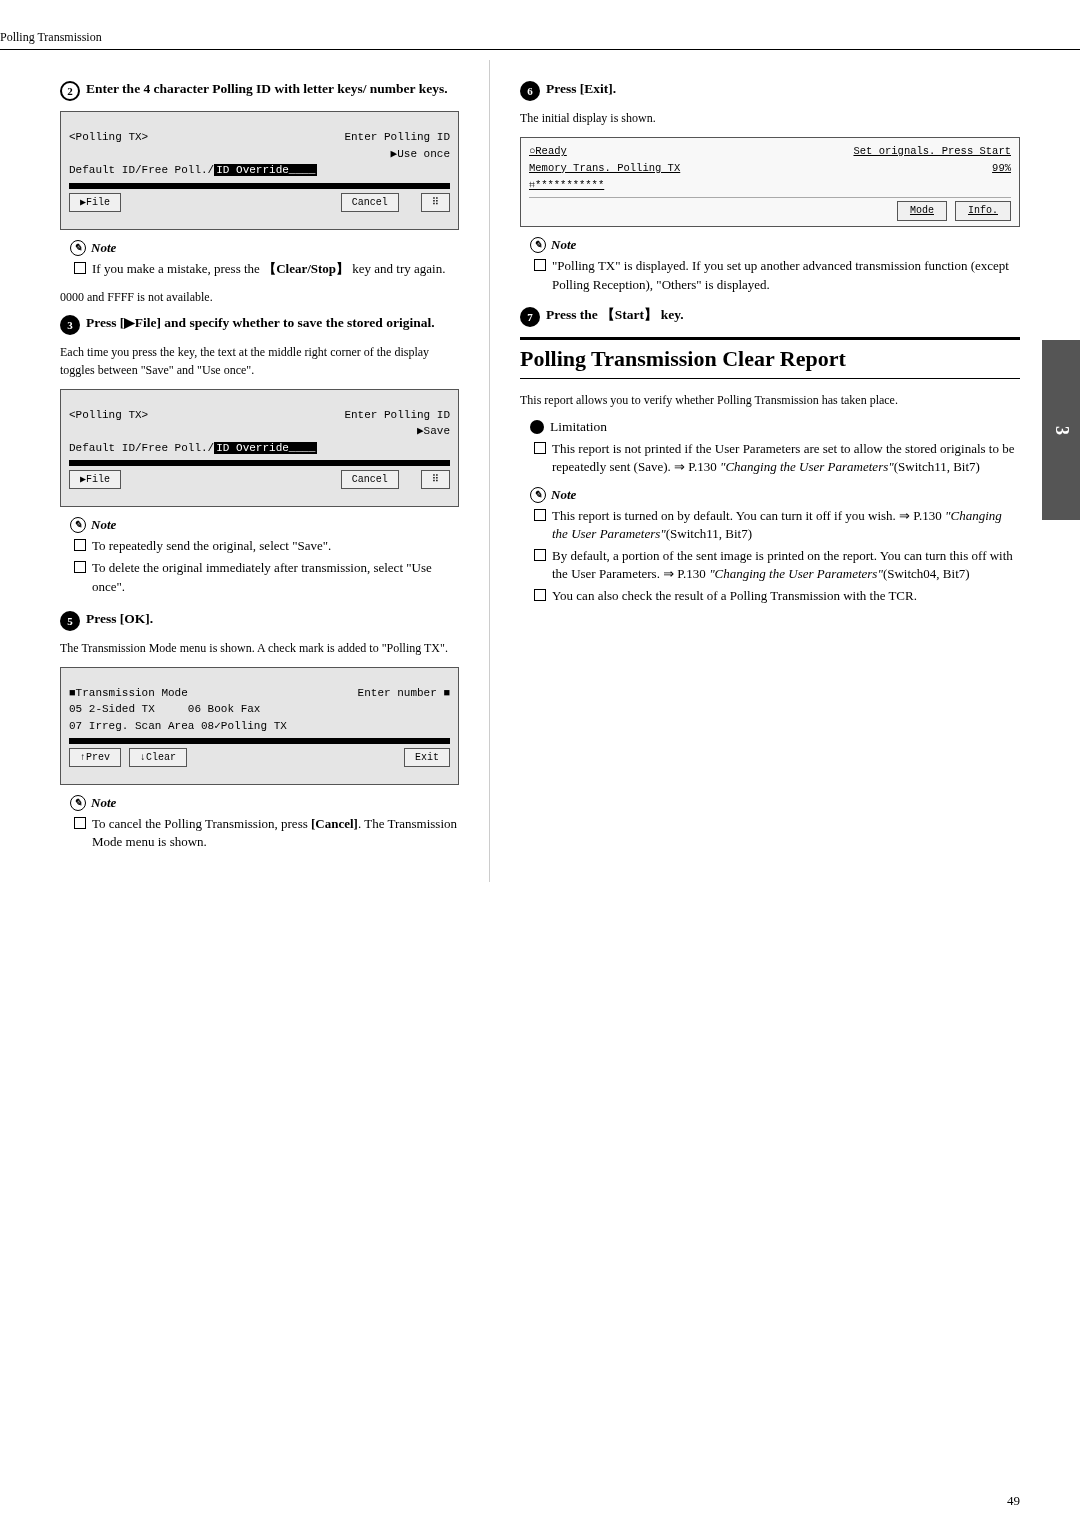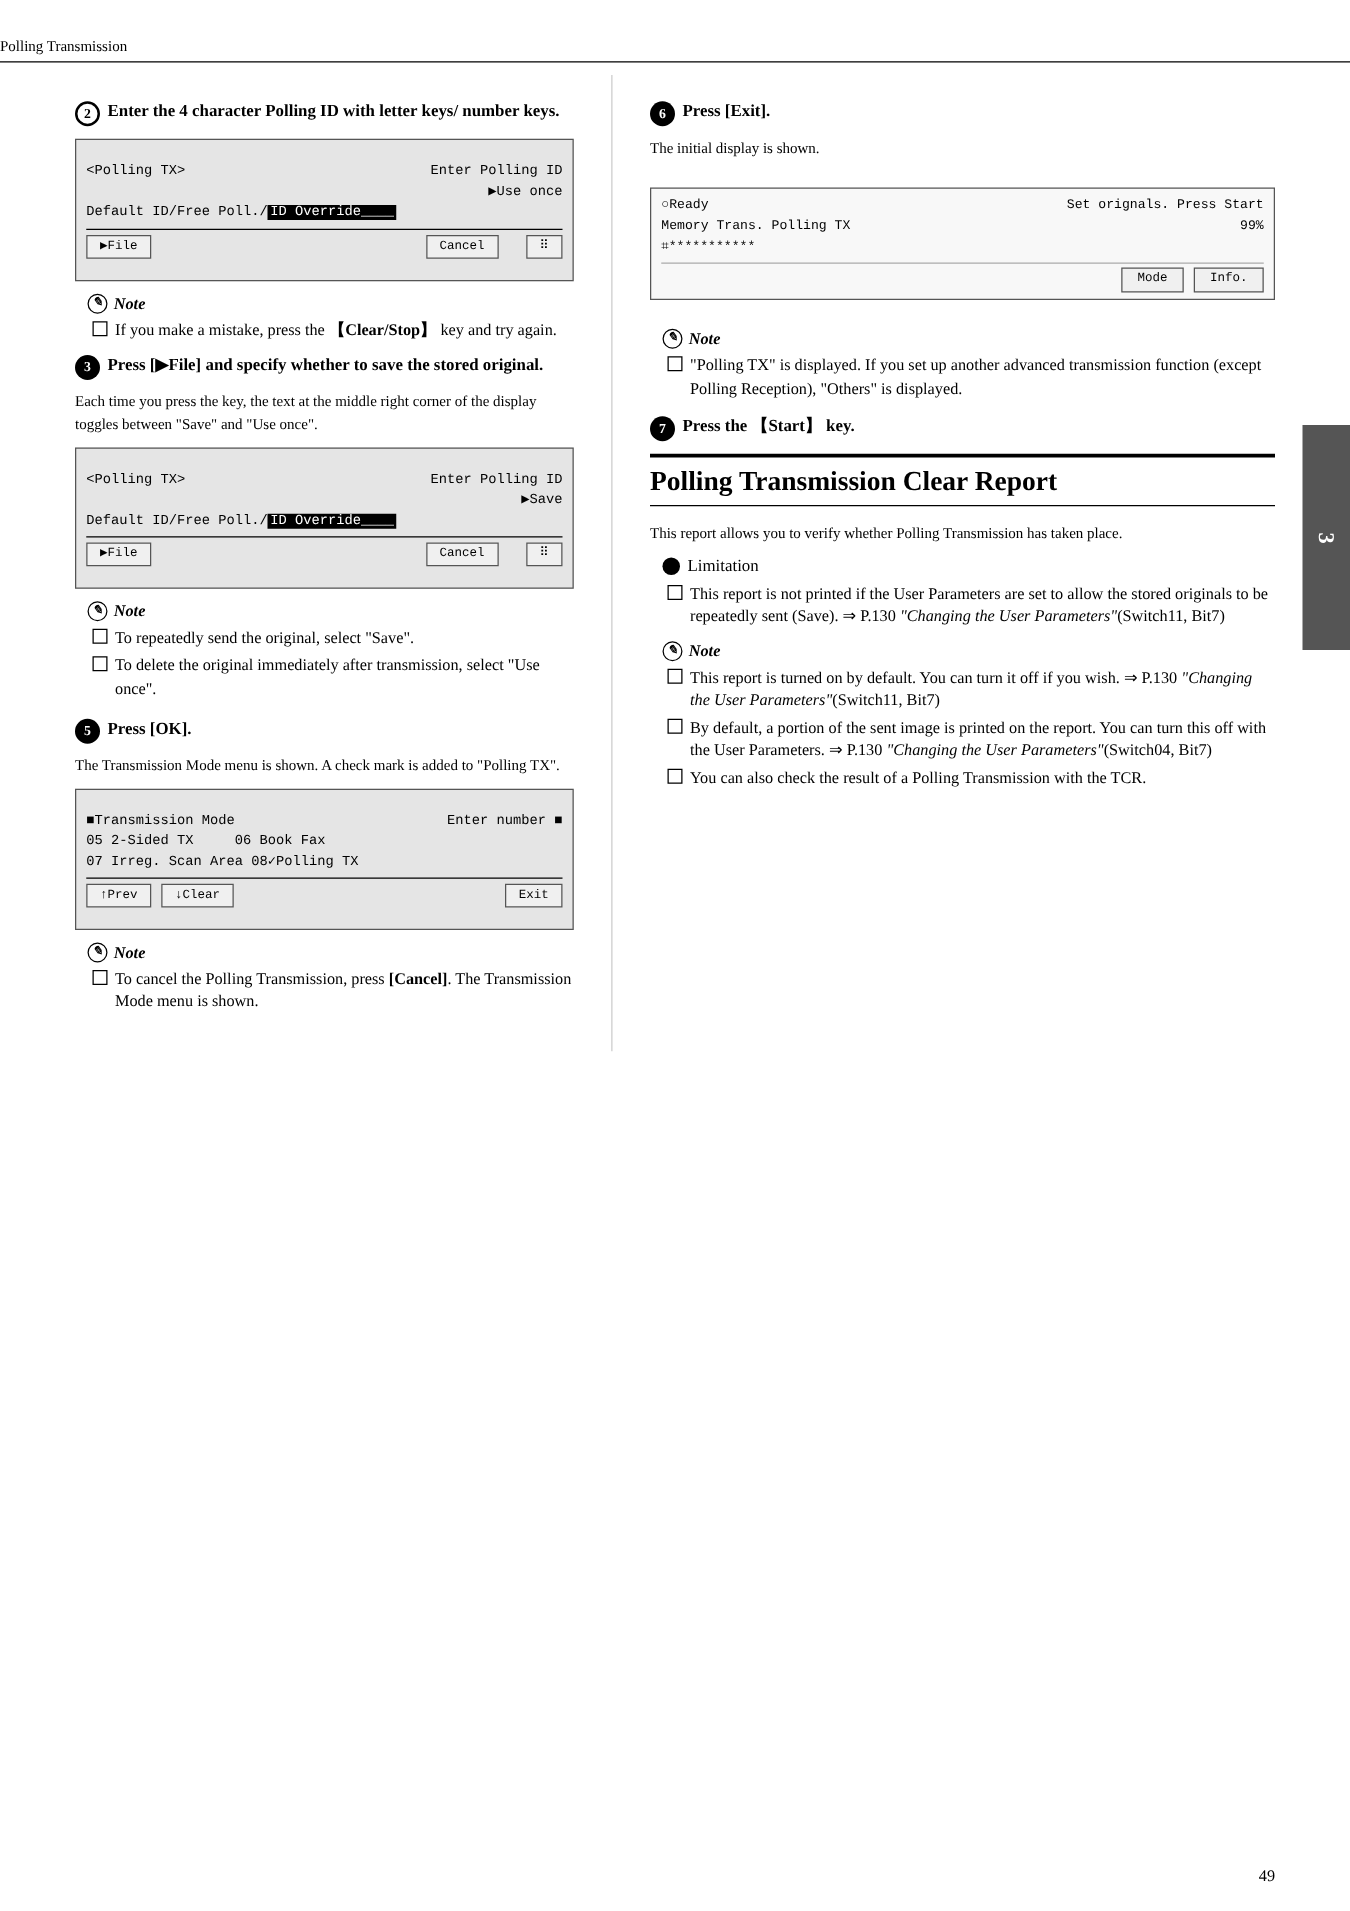--- a/index.html
+++ b/index.html
@@ -159,21 +159,21 @@
     .machine-screen .screen-row {
       display: flex;
       justify-content: space-between;
     }
 
     .machine-screen .screen-buttons {
       display: flex;
       gap: 8px;
       margin-top: 4px;
       padding-top: 4px;
-      border-top: 1px solid #000000;
+      border-top: 6px solid #000000;
     }
 
     .screen-btn {
       border: 1px solid #555;
       padding: 1px 10px;
       font-size: 10px;
       font-family: 'Courier New', Courier, monospace;
       background: #f0f0f0;
     }
 
@@ -249,23 +249,24 @@
       font-size: 13px;
     }
 
     .inline-bold { font-weight: bold; }
 
     .right-screen {
       border: 1.5px solid #555;
       font-family: 'Courier New', Courier, monospace;
       font-size: 10.5px;
       padding: 5px 8px;
-      margin: 23px 0;
+      margin: 10px 0;
       background: #f8f8f8;
       line-height: 1.6;
+      text-decoration: underline;
     }
 
     .right-screen .r-row {
       display: flex;
       justify-content: space-between;
     }
 
     .right-screen .r-buttons {
       display: flex;
       gap: 8px;
@@ -332,20 +333,21 @@
       <div class="note-section">
         <div class="note-title">
           <span class="note-icon">✎</span>
           <span>Note</span>
         </div>
         <div class="note-item">
           <span class="note-checkbox"></span>
           <span class="note-text">If you make a mistake, press the <span class="inline-bold">【Clear/Stop】</span> key and try again.</span>
         </div>
       </div>
+      <div class="body-text">0000 and FFFF is not available.</div>
 
       <div class="step-heading">
         <span class="step-circle">3</span>
         <span class="step-heading-text">
           Press [▶File] and specify whether to save the stored original.
         </span>
       </div>
 
       <div class="body-text">Each time you press the key, the text at the middle right corner of the display toggles between "Save" and "Use once".</div>
 

